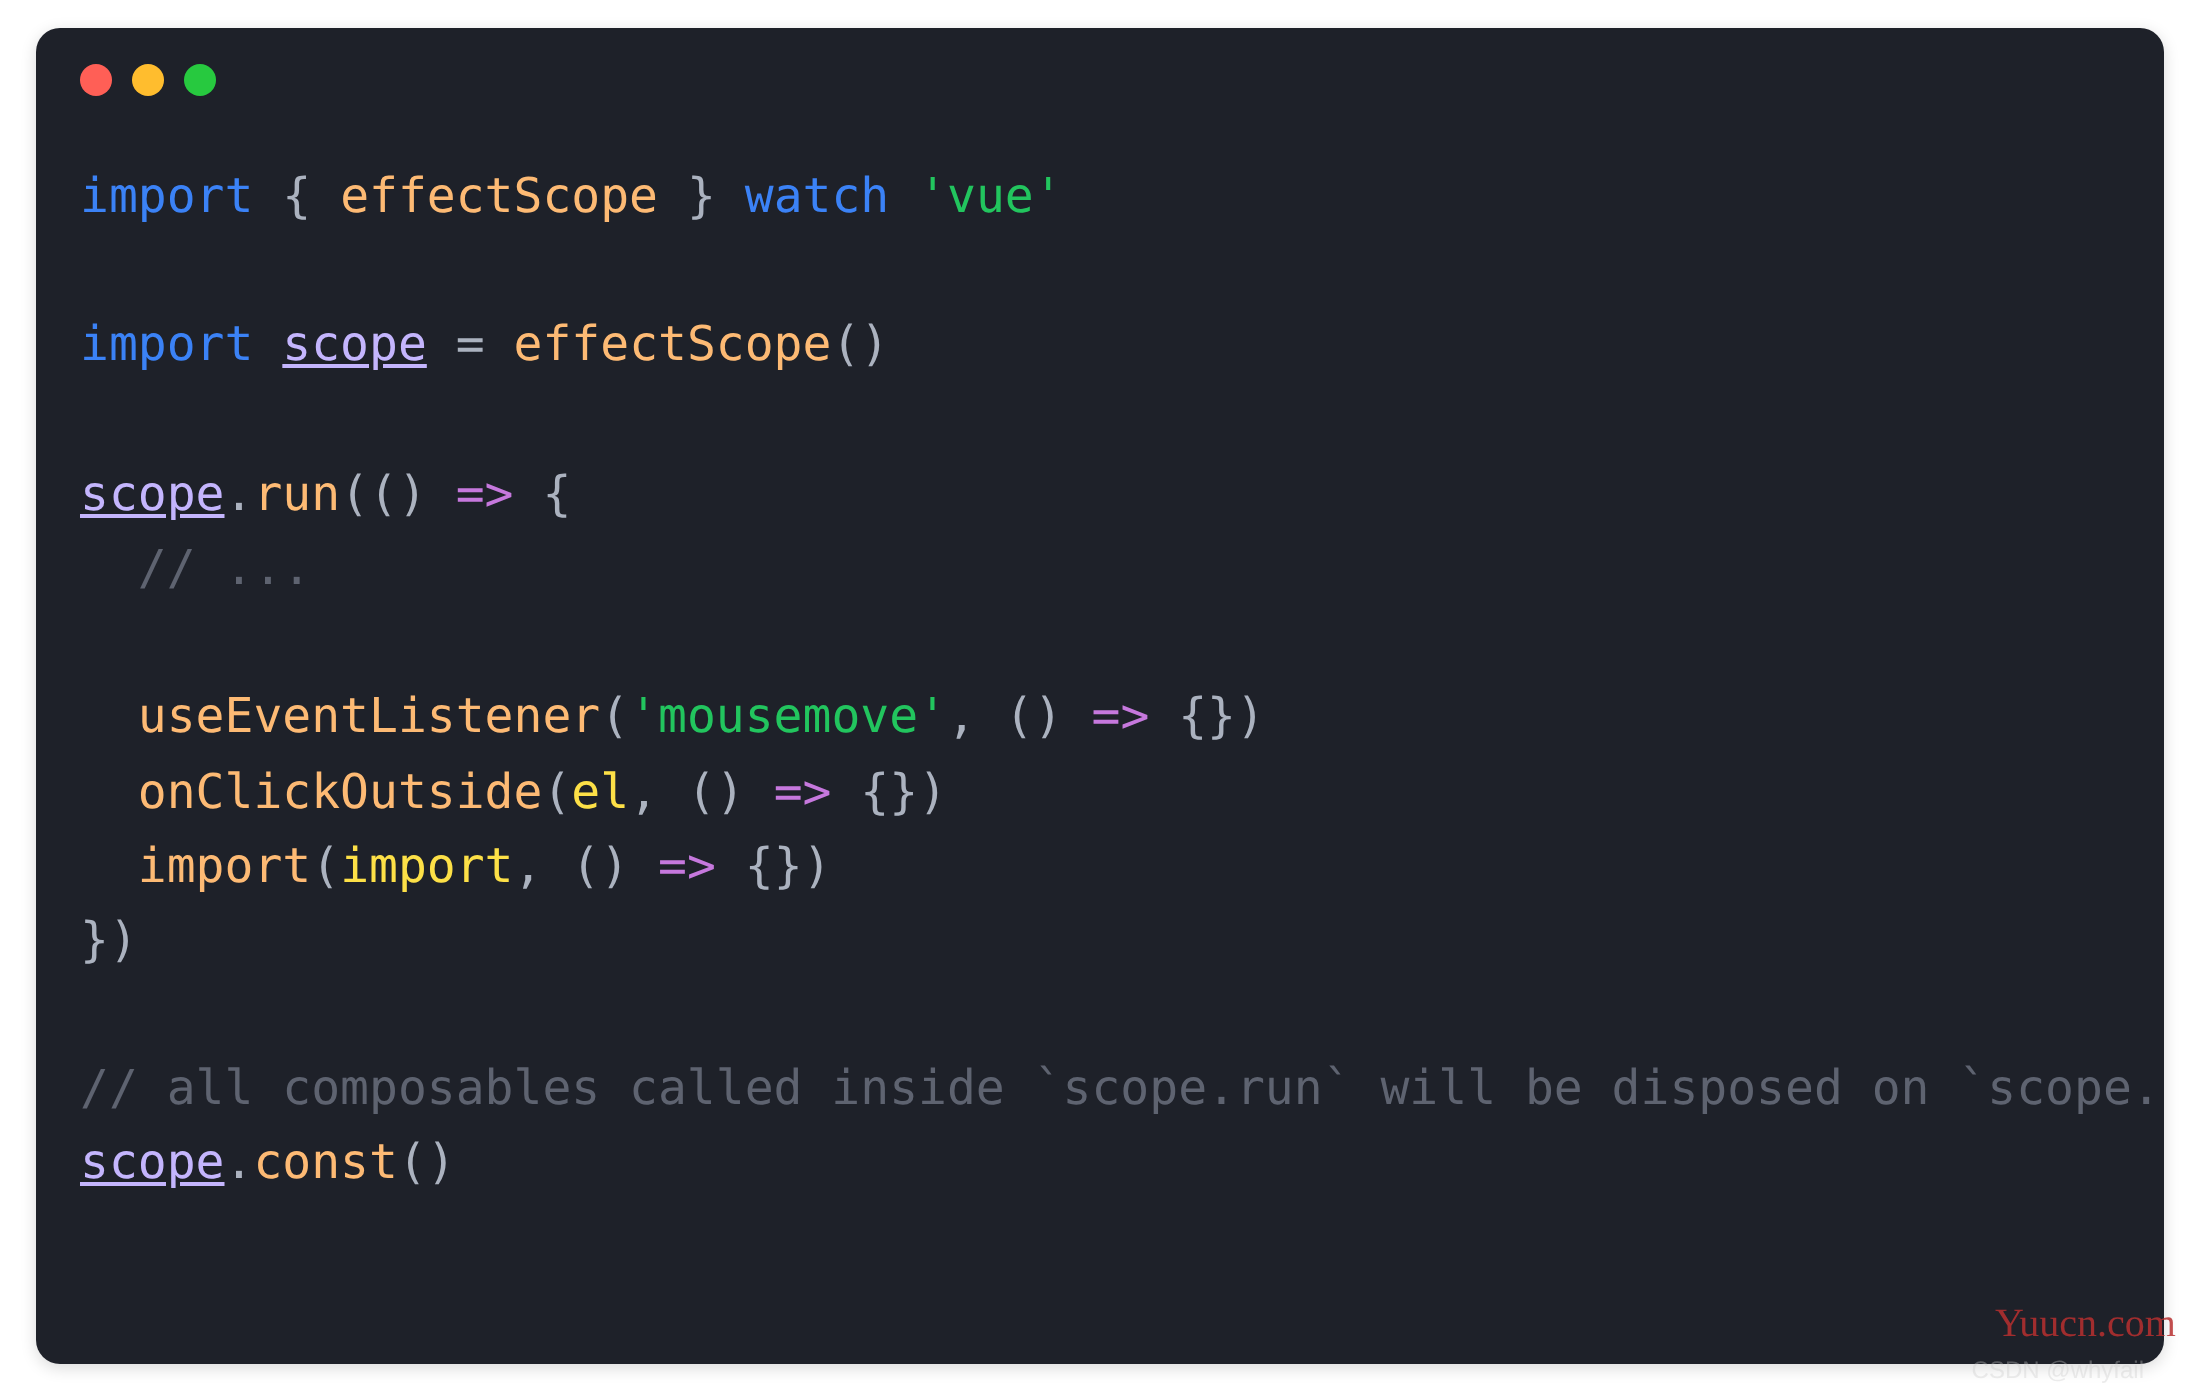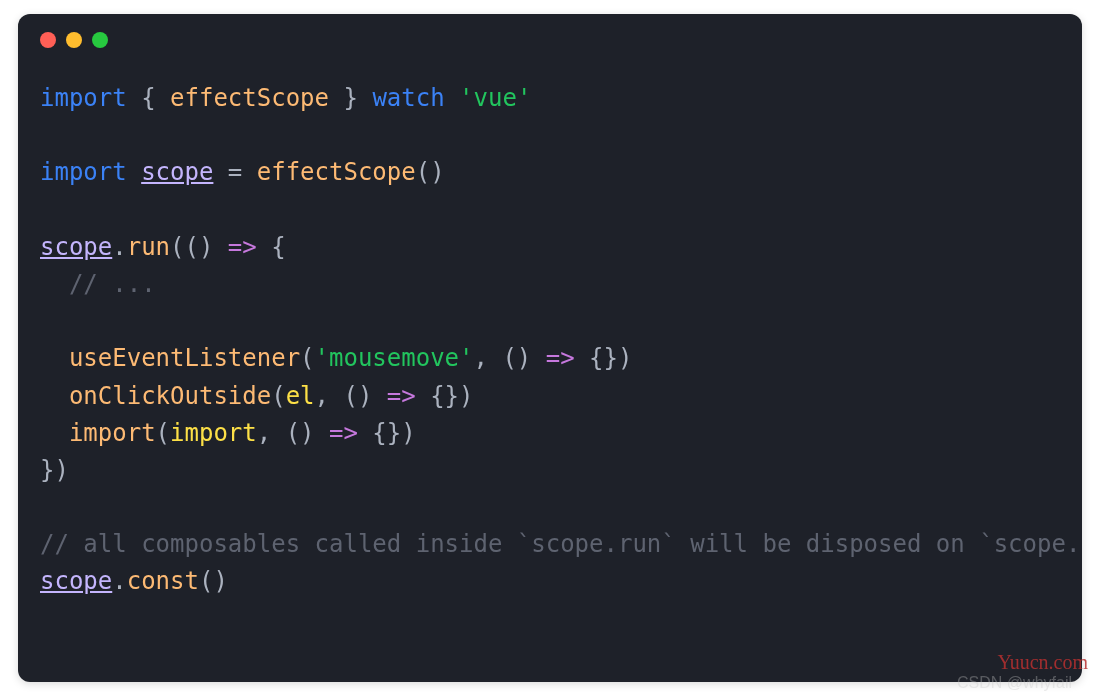--- a/index.html
+++ b/index.html
@@ -60,21 +60,21 @@
       color: #b83030;
       font-family: Georgia, serif;
       font-size: 20px;
       opacity: 0.85;
     }
     .watermark-bottom {
       position: absolute;
       bottom: 4px;
       right: 28px;
       color: rgba(200,200,200,0.35);
-      font-size: 16px;
+      font-size: 12px;
       font-family: -apple-system, sans-serif;
     }
   </style>
 </head>
 <body>
 
 <div class="code-window">
   <div class="window-controls">
     <div class="control-dot dot-red"></div>
     <div class="control-dot dot-yellow"></div>

